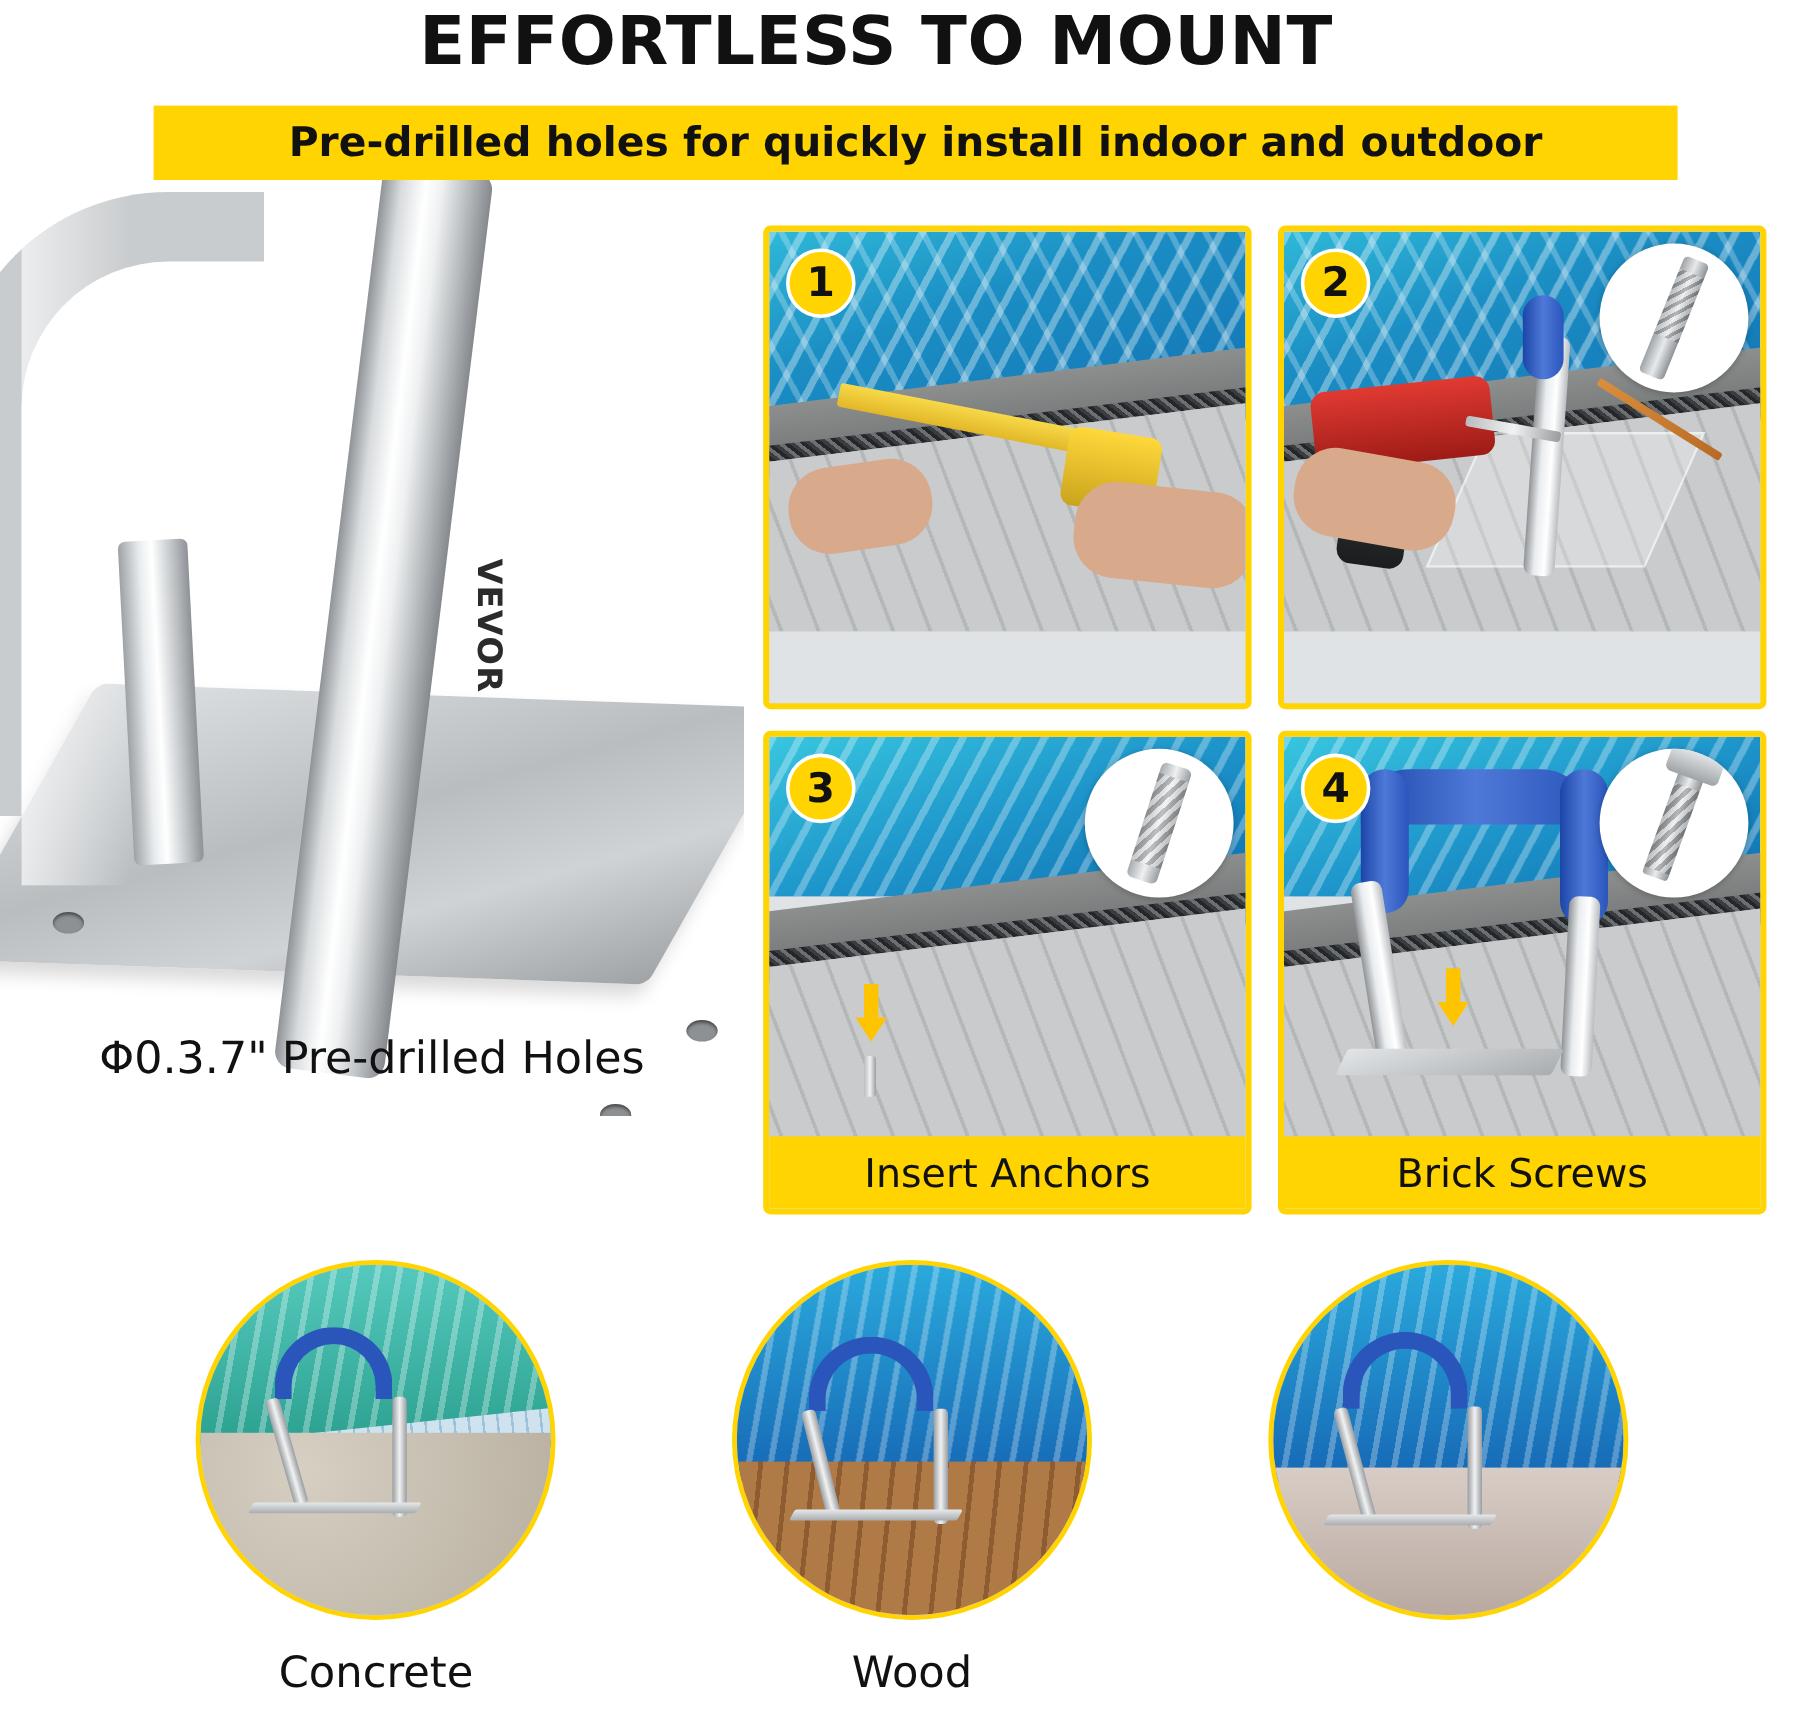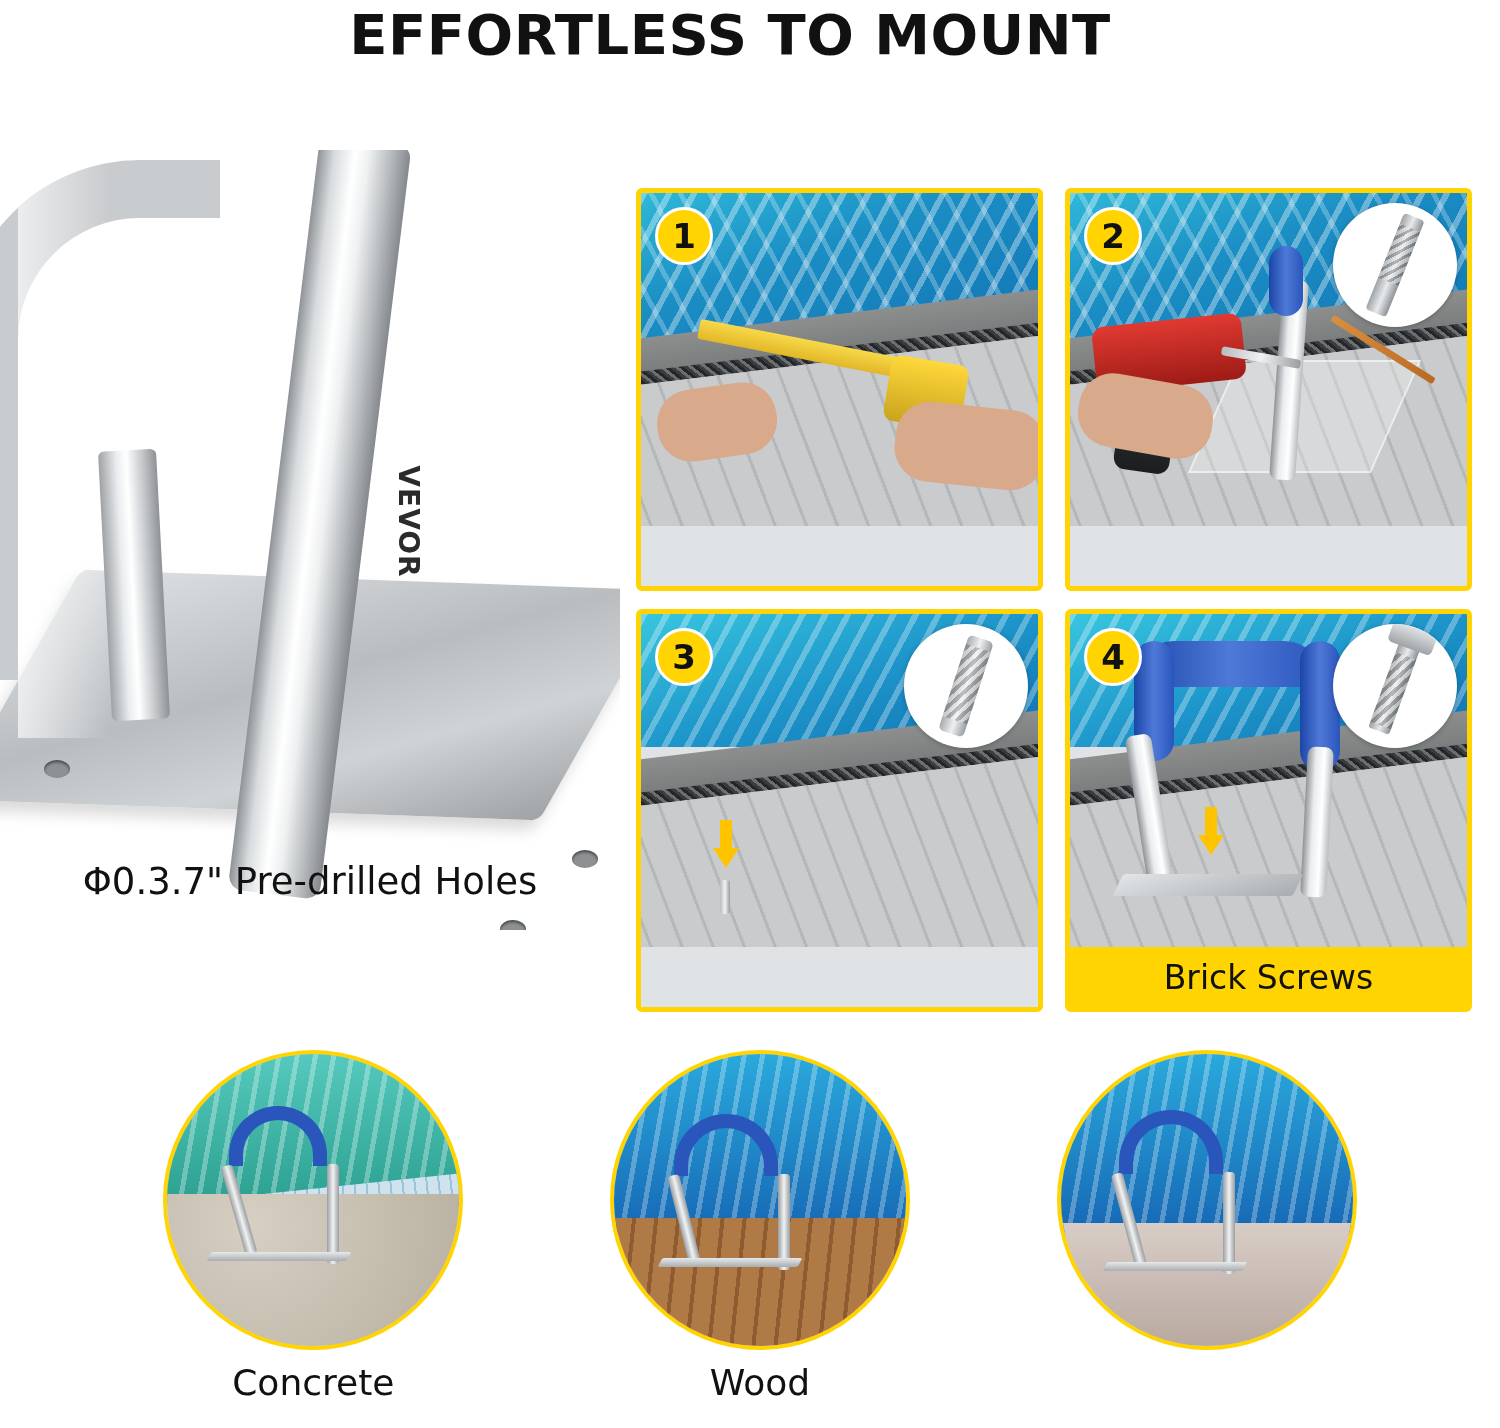--- a/index.html
+++ b/index.html
@@ -399,21 +399,21 @@
   .circle {
     width: 300px; height: 300px;
     margin: 0 auto;
     border-radius: 50%;
     border: 4px solid #FFD400;
     overflow: hidden;
     position: relative;
     background: #cfd6d8;
   }
   .surface-label {
-    margin-top: 12px;
+    margin-top: 24px;
     font-size: 36px;
     color: #111111;
     font-family: "DejaVu Sans", sans-serif;
   }
   .c-water-teal {
     position:absolute; left:0; top:0; width:100%; height:52%;
     background:
       repeating-linear-gradient(100deg, rgba(255,255,255,.30) 0 5px, rgba(255,255,255,0) 5px 18px),
       linear-gradient(180deg,#55c9bd,#2ba08f);
   }
@@ -460,20 +460,23 @@
     border-radius: 2px;
   }
 </style>
 </head>
 <body>
 
 <div class="page">
 
   <div class="headline">EFFORTLESS TO MOUNT</div>
 
+  <div class="subbanner">
+    <span>Pre-drilled holes for quickly install indoor and outdoor</span>
+  </div>
 
   <div class="product">
     <div class="prod-bg"></div>
 
     <div class="plate"></div>
     <div class="plate-hole" style="left:44px; top:610px;"></div>
     <div class="plate-hole" style="left:572px; top:700px;"></div>
     <div class="plate-hole" style="left:500px; top:770px;"></div>
 
     <div class="tube-curve"></div>
@@ -528,20 +531,21 @@
         <div class="pebble"></div>
         <div class="deck"></div>
         <div class="arrow-stem" style="left:20%; top:62%;"></div>
         <div class="arrow-down" style="left:calc(20% - 7px); top:calc(62% + 28px);"></div>
         <div class="bit" style="left:20%; top:80%; width:10px; height:34px;"></div>
         <div class="inset-circle">
           <div class="ins-anchor"></div>
         </div>
       </div>
       <div class="badge">3</div>
+      <div class="step-label">Insert Anchors</div>
     </div>
 
     <div class="step">
       <div class="step-photo">
         <div class="water2"></div>
         <div class="coping"></div>
         <div class="pebble"></div>
         <div class="deck"></div>
 
         <div class="rail-blue" style="left:16%; top:8%; width:48%; height:46px; border-radius:40px 40px 0 0;"></div>

